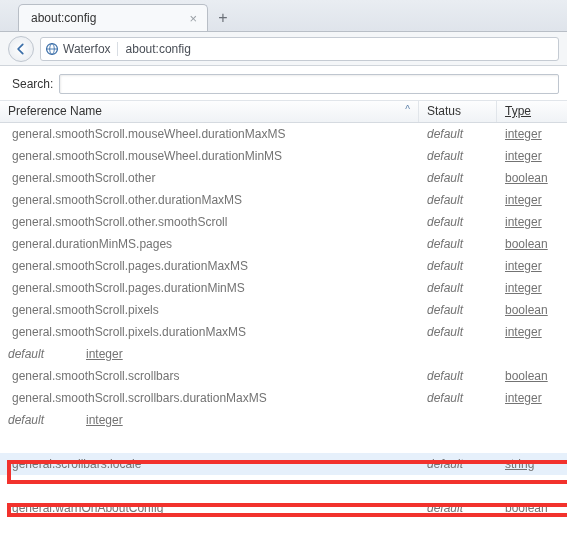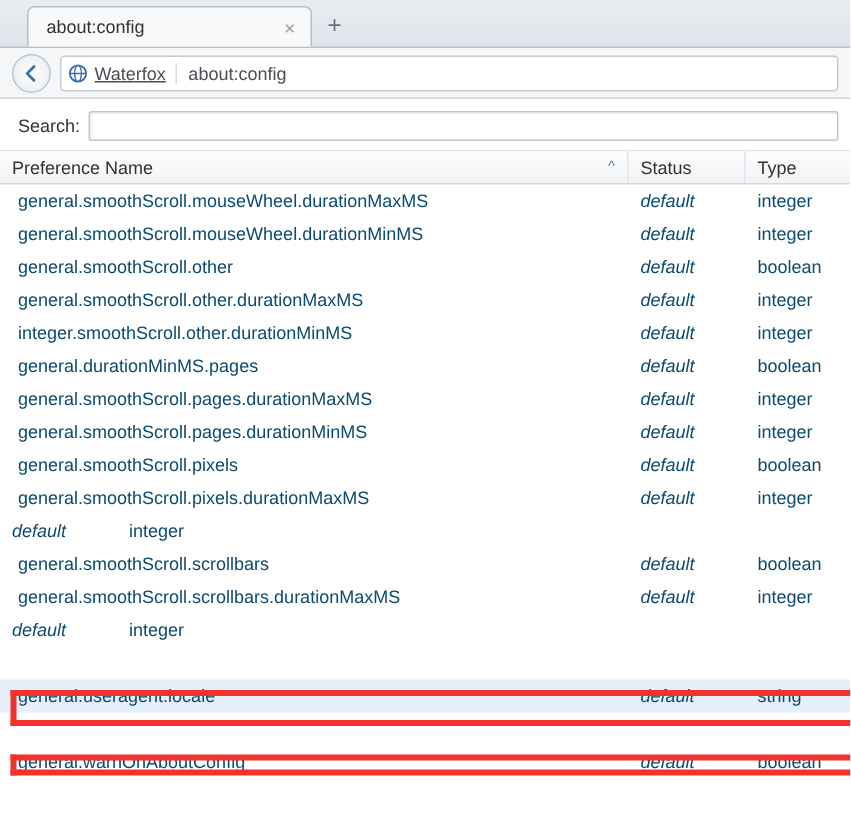--- a/index.html
+++ b/index.html
@@ -89,21 +89,20 @@
       gap: 4px;
       font-size: 12px;
     }
     .identity {
       display: flex;
       align-items: center;
       gap: 4px;
       padding-right: 6px;
       border-right: 1px solid #d8dde3;
       color: #4a4f57;
-      text-decoration: underline;
     }
     .globe-icon {
       width: 14px; height: 14px;
       display: flex; align-items: center; justify-content: center;
     }
     .url-text { color: #4a4f57; padding-left: 4px; }
     
     .search-row {
       display: flex;
       align-items: center;
@@ -131,38 +130,37 @@
       height: 22px;
       background: linear-gradient(#fdfdfe, #f0f3f6);
       border-bottom: 1px solid #d5dae0;
       font-size: 12px;
       color: #333;
     }
     .th {
       padding: 3px 8px;
       border-right: 1px solid #e1e5ea;
       display: flex;
-      align-items: center;
       gap: 4px;
     }
     .col-name { flex: 1; min-width: 0; }
     .col-status { width: 78px; }
-    .col-type { width: 70px; border-right: none; }
+    .col-type { width: 70px; border-right: none; text-decoration: underline; }
     .sort-arrow {
       color: #5a7ea8;
       font-size: 10px;
       margin-left: auto;
     }
     .tbody { }
     .row {
       display: flex;
       height: 22px;
       align-items: center;
       font-size: 12px;
-      color: #0c4a6e;
+      color: #737373;
       border-bottom: 1px solid transparent;
     }
     .row .td {
       padding: 0 8px;
       white-space: nowrap;
       overflow: hidden;
       text-overflow: ellipsis;
     }
     .row .col-name { flex: 1; min-width: 0; padding-left: 12px; }
     .row .col-status { width: 78px; font-style: italic; }
@@ -245,21 +243,21 @@
         <div class="td col-name">general.smoothScroll.other</div>
         <div class="td col-status">default</div>
         <div class="td col-type">boolean</div>
       </div>
       <div class="row">
         <div class="td col-name">general.smoothScroll.other.durationMaxMS</div>
         <div class="td col-status">default</div>
         <div class="td col-type">integer</div>
       </div>
       <div class="row">
-        <div class="td col-name">integer.smoothScroll.other.durationMinMS</div>
+        <div class="td col-name">general.smoothScroll.other.smoothScroll</div>
         <div class="td col-status">default</div>
         <div class="td col-type">integer</div>
       </div>
       <div class="row">
         <div class="td col-name">general.durationMinMS.pages</div>
         <div class="td col-status">default</div>
         <div class="td col-type">boolean</div>
       </div>
       <div class="row">
         <div class="td col-name">general.smoothScroll.pages.durationMaxMS</div>
@@ -298,21 +296,21 @@
       <div class="row">
         <div class="td col-status">default</div>
         <div class="td col-type">integer</div>
       </div>
       <div class="row">
         <div class="td col-name"></div>
         <div class="td col-status"></div>
         <div class="td col-type"></div>
       </div>
       <div class="row selected">
-        <div class="td col-name">general.useragent.locale</div>
+        <div class="td col-name">general.scrollbars.locale</div>
         <div class="td col-status">default</div>
         <div class="td col-type">string</div>
       </div>
       <div class="row">
         <div class="td col-name"></div>
         <div class="td col-status"></div>
         <div class="td col-type"></div>
       </div>
       <div class="row">
         <div class="td col-name">general.warnOnAboutConfig</div>

